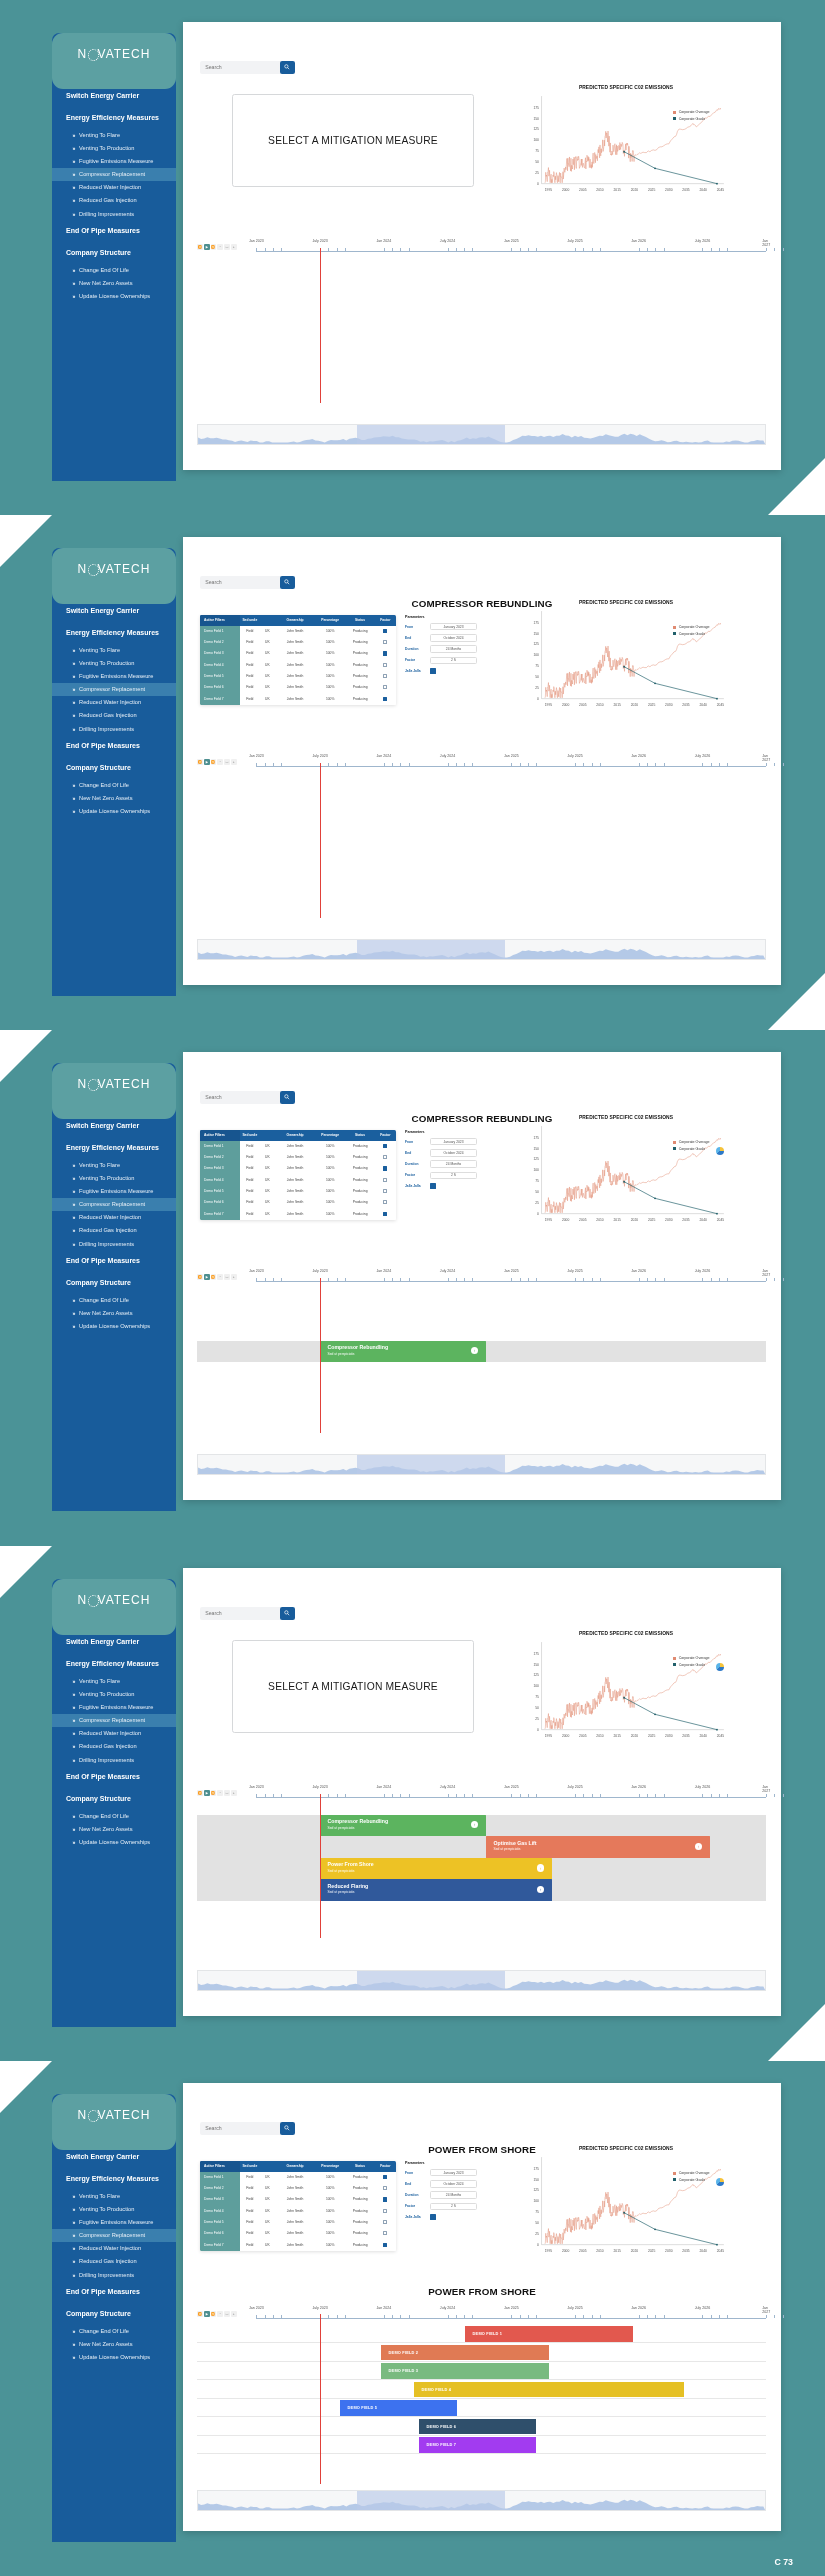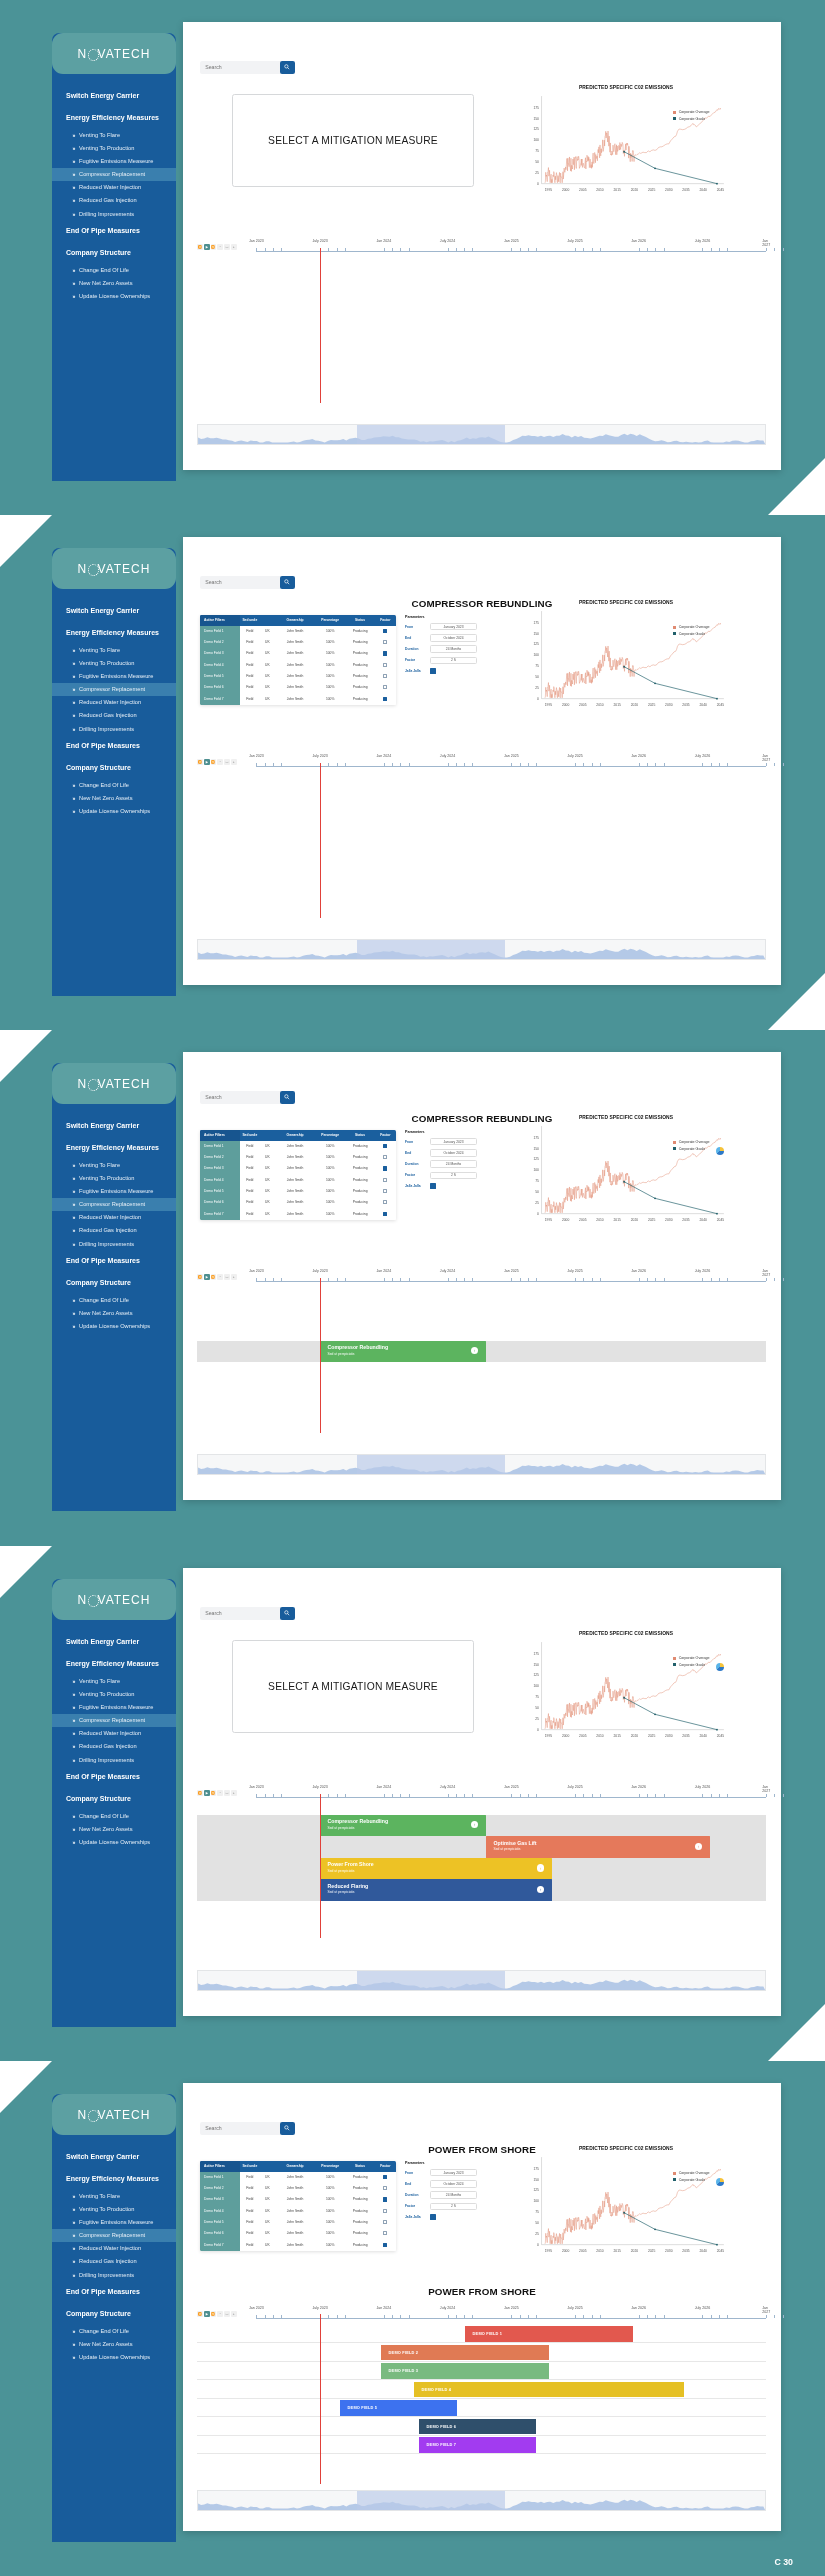--- a/index.html
+++ b/index.html
@@ -15,21 +15,21 @@
   }
   
   .wedge-tl { position:absolute; left:0; top:0; width:52px; height:52px;
               background:#ffffff; clip-path: polygon(0 0, 0 100%, 100% 0); }
   .wedge-br { position:absolute; right:0; bottom:0; width:57px; height:57px;
               background:#ffffff; clip-path: polygon(100% 100%, 0 100%, 100% 0); }
 
   
   .sidebar { position:absolute; left:52px; top:33px; width:124px; height:448px;
              background:#185c9b; border-radius:7.2px 7.2px 0 0; }
-  .logo-plate { position:absolute; left:52px; top:33px; width:124px; height:41px;
+  .logo-plate { position:absolute; left:52px; top:33px; width:124px; height:56px;
                 background:#5ca0a2; border-radius:11px; z-index:3; }
   .logo { position:absolute; left:0; top:0; width:124px; height:41px;
           display:flex; align-items:center; justify-content:center; }
   .logo-text { color:#ffffff; font-size:12px; letter-spacing:1px; font-weight:300;
                font-family:"Liberation Sans", sans-serif; white-space:nowrap; }
   .logo-o { display:inline-block; position:relative; width:10.3px; height:10.3px;
             vertical-align:-1.5px; }
   .logo-o::before { content:""; position:absolute; left:0.5px; top:0.5px;
      width:9.3px; height:9.3px; border-radius:50%;
      border:1.5px dotted #ffffff; }
@@ -1357,14 +1357,14 @@
           </div>
         </div>
         <div class="nowline" style="left: 137px; top: 231px; height: 170px;"></div>
         <div class="minimap" style="top: 407px;"><svg width="568" height="20.6" viewBox="0 0 1103 40">
             <path d="M0,40L0,24.5L6,27.4L12,26.0L18,23.9L24,25.5L30,25.8L36,24.6L42,26.3L48,28.1L54,28.4L60,29.7L66,30.7L72,32.9L78,31.1L84,30.2L90,31.7L96,33.0L102,29.9L108,31.2L114,31.0L120,33.9L126,34.0L132,31.4L138,31.5L144,34.0L150,34.0L156,34.0L162,34.0L168,34.0L174,34.0L180,33.1L186,32.0L192,34.0L198,32.8L204,30.4L210,29.0L216,28.5L222,27.0L228,30.1L234,30.5L240,32.1L246,34.0L252,30.9L258,29.3L264,29.7L270,29.8L276,29.3L282,27.1L288,30.0L294,26.9L300,25.9L306,24.8L312,26.0L318,28.9L324,29.1L330,26.7L336,26.0L342,24.5L348,23.6L354,23.1L360,21.9L366,22.1L372,22.9L378,21.0L384,23.9L390,23.6L396,26.1L402,27.1L408,28.0L414,28.1L420,28.2L426,29.5L432,32.6L438,31.8L444,33.3L450,31.6L456,32.2L462,31.1L468,29.9L474,29.2L480,31.2L486,33.9L492,31.2L498,33.4L504,30.4L510,29.8L516,27.4L522,24.4L528,27.9L534,25.9L540,26.8L546,24.3L552,24.0L558,24.7L564,22.2L570,25.1L576,27.8L582,30.5L588,33.2L594,34.0L600,34.0L606,32.4L612,29.0L618,27.2L624,24.3L630,20.8L636,21.6L642,19.7L648,21.4L654,21.3L660,22.6L666,20.8L672,23.5L678,21.6L684,20.8L690,23.5L696,20.8L702,20.8L708,17.3L714,20.2L720,21.1L726,24.1L732,20.7L738,23.5L744,21.4L750,24.6L756,25.1L762,26.3L768,24.7L774,22.8L780,20.7L786,21.2L792,18.1L798,19.9L804,21.3L810,22.8L816,22.8L822,19.6L828,16.8L834,19.8L840,17.2L846,18.5L852,21.2L858,18.0L864,20.7L870,23.2L876,26.7L882,29.8L888,31.7L894,31.1L900,29.4L906,31.0L912,33.6L918,32.9L924,31.1L930,30.4L936,33.1L942,33.5L948,32.5L954,33.3L960,34.0L966,32.8L972,34.0L978,33.5L984,31.3L990,30.0L996,33.4L1002,34.0L1008,34.0L1014,34.0L1020,34.0L1026,31.9L1032,32.9L1038,30.4L1044,30.3L1050,30.7L1056,32.6L1062,34.0L1068,33.9L1074,31.7L1080,31.3L1086,29.0L1092,30.1L1098,30.3L1103,40Z" fill="#a8c1e4" opacity="0.85"></path>
           </svg><div class="mm-sel" style="left: 28%; width: 26%;"></div></div>
       </div>
     </div>
   </div>
 
-<div class="footer">C 30</div>
+<div class="footer">C 73</div>
 
 
 </body></html>

